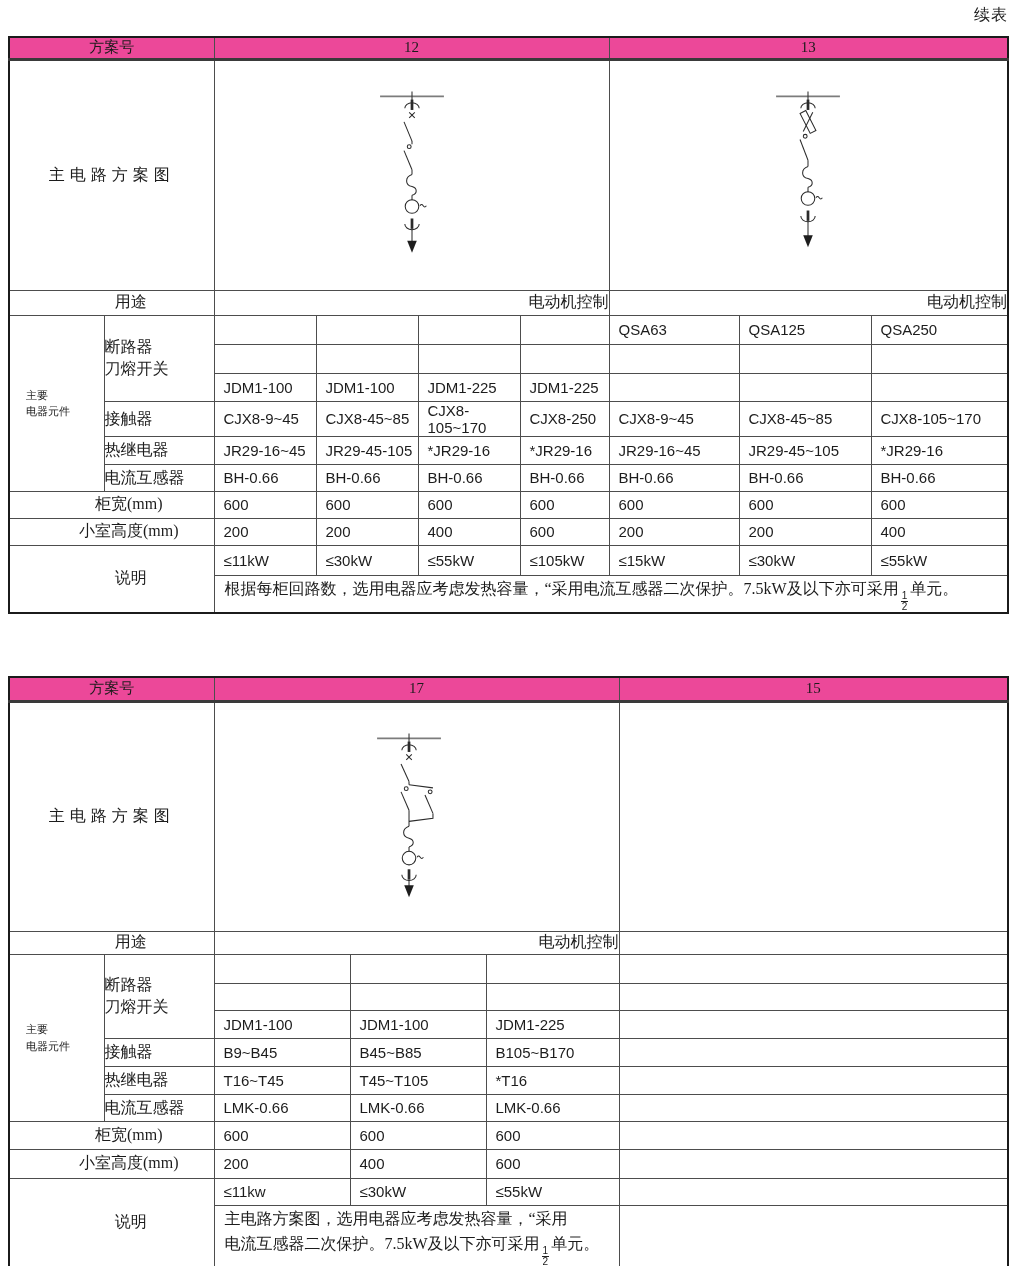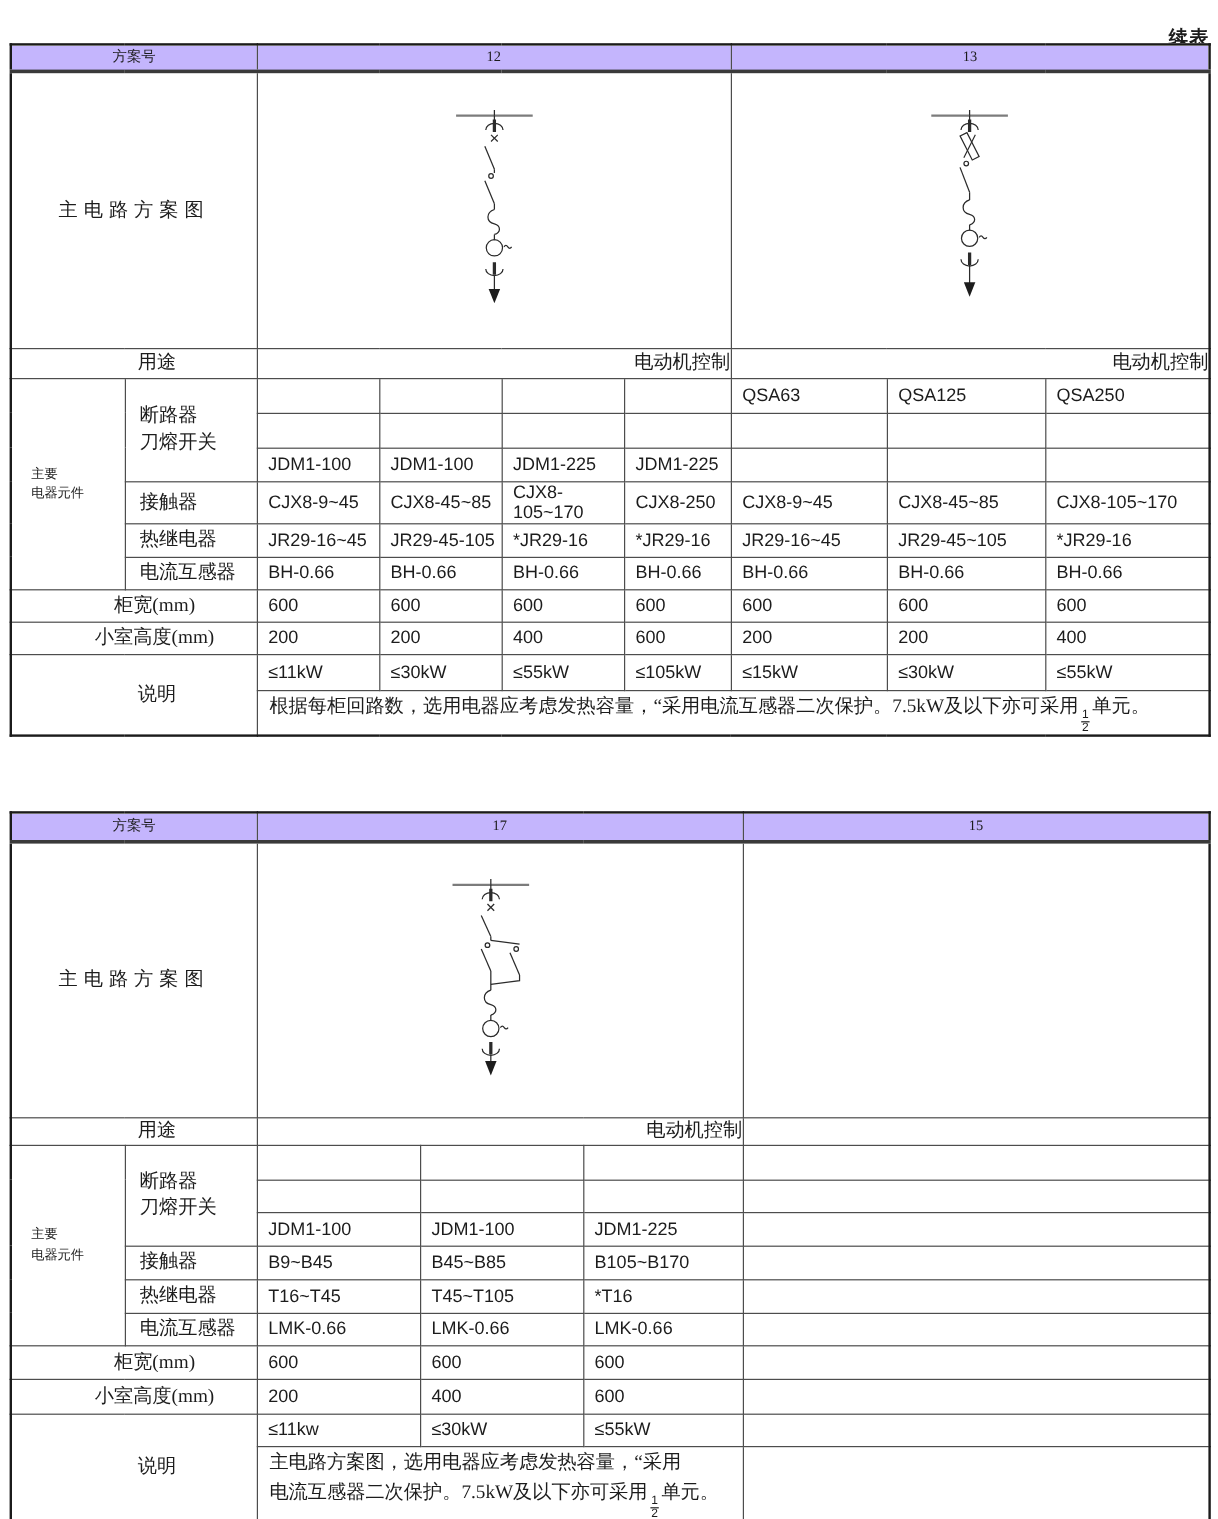--- a/index.html
+++ b/index.html
@@ -1,26 +1,26 @@
 <!DOCTYPE html>
 <html><head>
 <meta charset="utf-8">
 <style>
   html,body{margin:0;padding:0;}
   body{
     width:1015px;height:1266px;position:relative;background:#ffffff;
     font-family:"Liberation Serif", serif;color:#1c1c1c;
   }
-  .continued{position:absolute;top:22px;right:7px;font-size:16px;font-weight:700;letter-spacing:1px;}
+  .continued{position:absolute;top:5px;right:7px;font-size:16px;font-weight:400;letter-spacing:1px;}
   table{border-collapse:collapse;table-layout:fixed;position:absolute;left:8px;background:#fff;}
   td{border:1px solid #4d4d4d;overflow:hidden;font-size:15px;padding:0;vertical-align:middle;}
   table{border:2px solid #1b1b1b;}
-  tr.hdr td{background:#c4b5fd;border-bottom:3px solid #3a3a3a;text-align:center;font-size:12px;}
+  tr.hdr td{background:#ec4899;border-bottom:3px solid #3a3a3a;text-align:center;font-size:15px;}
   td.lbl{padding-left:38px;font-size:16px;text-align:center;}
-  td.sublbl{padding-left:12px;font-size:16px;line-height:1.35;}
+  td.sublbl{padding-left:0;font-size:16px;line-height:1.35;}
   td.grp{padding-left:16px;font-size:11px;line-height:1.5;}
   td.diaglbl{text-align:center;letter-spacing:5px;font-size:16px;}
   td.ctr{text-align:right;font-size:16px;}
   td.v{font-family:"Liberation Sans", sans-serif;padding-left:9px;font-size:15px;text-align:left;}
   td.diag{text-align:center;vertical-align:middle;}
   td.note{padding-left:10px;font-size:16px;line-height:25px;}
   .two-line span{display:block;}
   .frac{display:inline-flex;flex-direction:column;align-items:center;vertical-align:-5px;line-height:1;font-size:10px;margin:0 2px;font-family:"Liberation Sans",sans-serif;}
   .frac .fn{border-bottom:1px solid #222;padding:0 1px;}
   .frac .fd{padding:0 1px;}

